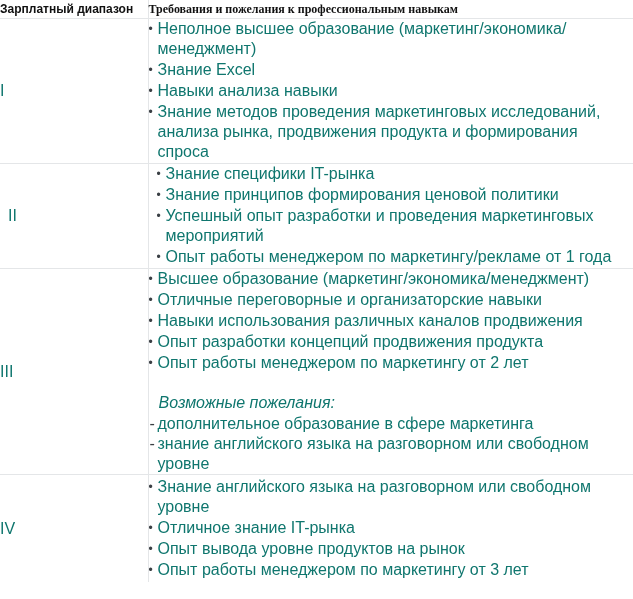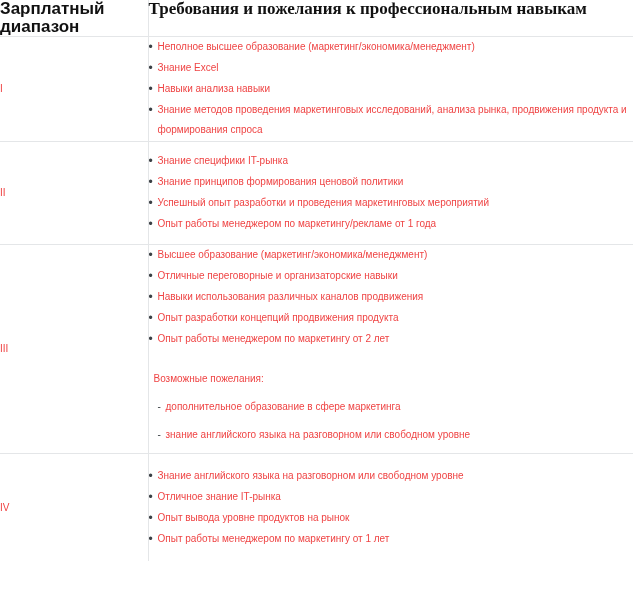--- a/index.html
+++ b/index.html
@@ -25,21 +25,21 @@
   }
 
   .skills-table col.col-range { width: 148px; }
   .skills-table col.col-req   { width: 485px; }
 
   
   .skills-table thead th {
     vertical-align: top;
     text-align: left;
     font-weight: bold;
-    font-size: 17px;
+    font-size: 12px;
     line-height: 18px;
     color: #111111;
     padding: 0;
     border-bottom: 1px solid #e4e6e8;
   }
 
   th.th-range {
     padding: 9px 10px 18px 14px;
   }
 
@@ -47,44 +47,44 @@
     padding: 9px 12px 18px 8px;
     border-left: 1px solid #e4e6e8;
     font-family: Liberation Serif, serif;
   }
 
   
   .skills-table tbody td {
     vertical-align: middle;
     padding: 0;
     border-bottom: 1px solid #e4e6e8;
-    font-size: 10px;
+    font-size: 16px;
     line-height: 20px;
-    color: #ef4444;
+    color: #0f766e;
   }
 
   td.cell-range {
     text-align: left;
     padding: 0 6px 0 14px;
     color: #3a3f44;
     font-size: 12.3px;
   }
 
   td.cell-req {
     border-left: 1px solid #e4e6e8;
     padding: 14px 12px 14px 8px;
   }
 
   tbody tr:last-child td {
     border-bottom: none;
   }
 
   
   tr.row-1 td { height: 102px; }
-  tr.row-2 td { height: 102px; }
+  tr.row-2 td { height: 102px; padding-left: 8px; }
   tr.row-3 td { height: 203px; }
   tr.row-4 td { height: 107px; }
 
   
   ul.req-list {
     list-style: none;
     margin: 0;
     padding: 0;
   }
 
@@ -105,33 +105,34 @@
     line-height: 20px;
   }
 
   
   .wishes {
     margin-top: 20px;
   }
 
   .wishes-title {
     margin: 0 0 1px 0;
-    padding-left: 5px;
+    padding-left: 10px;
+    font-style: italic;
   }
 
   ul.wishes-list {
     list-style: none;
     margin: 0;
     padding: 0;
   }
 
   ul.wishes-list > li {
     position: relative;
     padding-left: 9px;
-    margin: 8px;
+    margin: 0;
   }
 
   ul.wishes-list > li::before {
     content: "-";
     position: absolute;
     left: 1px;
     top: 0;
     color: #3a3f44;
     line-height: 20px;
   }
@@ -198,19 +199,19 @@
       </td>
     </tr>
 
     <tr class="row-4">
       <td class="cell-range">IV</td>
       <td class="cell-req">
         <ul class="req-list">
           <li>Знание английского языка на разговорном или свободном уровне</li>
           <li>Отличное знание IT-рынка</li>
           <li>Опыт вывода уровне продуктов на рынок</li>
-          <li>Опыт работы менеджером по маркетингу от 1 лет</li>
+          <li>Опыт работы менеджером по маркетингу от 3 лет</li>
         </ul>
       </td>
     </tr>
 
   </tbody>
 </table>
 
 </body></html>

